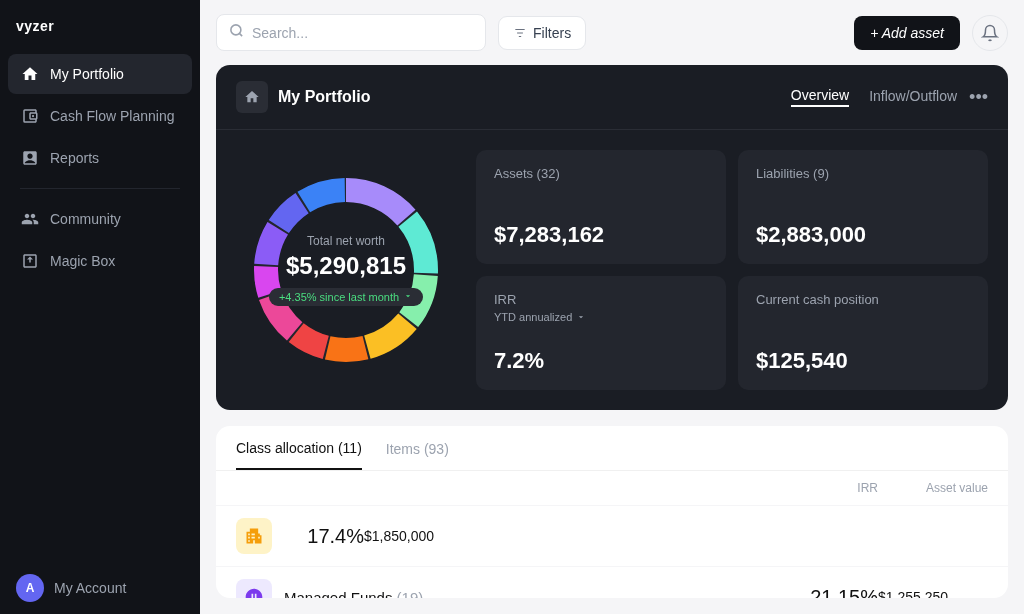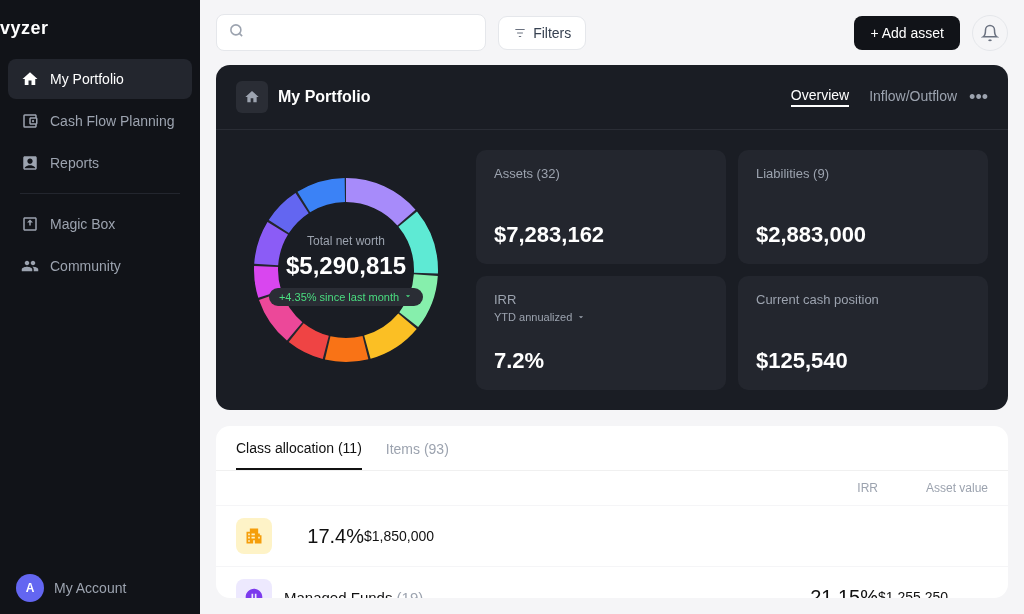--- a/index.html
+++ b/index.html
@@ -16,23 +16,23 @@
     .sidebar {
       width: 200px;
       min-width: 200px;
       background: #111318;
       height: 614px;
       display: flex;
       flex-direction: column;
       padding: 0;
     }
     .sidebar-logo {
-      padding: 18px 0 20px;
-      color: #fff;
-      font-size: 18px;
+      padding: 18px 16px 20px;
+      color: #fff;
+      font-size: 14px;
       font-weight: 600;
       letter-spacing: 0.5px;
     }
     .sidebar-nav {
       flex: 1;
       display: flex;
       flex-direction: column;
       gap: 2px;
       padding: 0 8px;
     }
@@ -144,20 +144,21 @@
       align-items: center;
       gap: 6px;
       background: #111318;
       color: #fff;
       border: none;
       border-radius: 8px;
       padding: 9px 16px;
       font-size: 14px;
       font-weight: 500;
       cursor: pointer;
+      font-style: italic;
     }
     .notif-btn {
       width: 36px;
       height: 36px;
       border-radius: 50%;
       background: transparent;
       border: 1px solid #e5e7eb;
       display: flex;
       align-items: center;
       justify-content: center;
@@ -408,52 +409,53 @@
           </svg>
       </span>
       <span>Reports</span>
     </div>
 
     <div class="sidebar-divider"></div>
 
     <div class="sidebar-item">
       <span class="sidebar-icon">
         <svg width="18" height="18" viewBox="0 0 24 24" fill="currentColor">
-            <path d="M19 3H5c-1.1 0-2 .9-2 2v14c0 1.1.9 2 2 2h14c1.1 0 2-.9 2-2V5c0-1.1-.9-2-2-2zm0 16H5V5h14v14zM12 6l-4 4h3v4h2v-4h3z"></path>
+            <path d="M16 11c1.66 0 2.99-1.34 2.99-3S17.66 5 16 5c-1.66 0-3 1.34-3 3s1.34 3 3 3zm-8 0c1.66 0 2.99-1.34 2.99-3S9.66 5 8 5C6.34 5 5 6.34 5 8s1.34 3 3 3zm0 2c-2.33 0-7 1.17-7 3.5V19h14v-2.5c0-2.33-4.67-3.5-7-3.5zm8 0c-.29 0-.62.02-.97.05 1.16.84 1.97 1.97 1.97 3.45V19h6v-2.5c0-2.33-4.67-3.5-7-3.5z"></path>
           </svg>
       </span>
-      <span>Magic Box</span>
+      <span>Community</span>
     </div>
 
     <div class="sidebar-item">
       <span class="sidebar-icon">
         <svg width="18" height="18" viewBox="0 0 24 24" fill="currentColor">
-            <path d="M16 11c1.66 0 2.99-1.34 2.99-3S17.66 5 16 5c-1.66 0-3 1.34-3 3s1.34 3 3 3zm-8 0c1.66 0 2.99-1.34 2.99-3S9.66 5 8 5C6.34 5 5 6.34 5 8s1.34 3 3 3zm0 2c-2.33 0-7 1.17-7 3.5V19h14v-2.5c0-2.33-4.67-3.5-7-3.5zm8 0c-.29 0-.62.02-.97.05 1.16.84 1.97 1.97 1.97 3.45V19h6v-2.5c0-2.33-4.67-3.5-7-3.5z"></path>
+            <path d="M19 3H5c-1.1 0-2 .9-2 2v14c0 1.1.9 2 2 2h14c1.1 0 2-.9 2-2V5c0-1.1-.9-2-2-2zm0 16H5V5h14v14zM12 6l-4 4h3v4h2v-4h3z"></path>
           </svg>
       </span>
-      <span>Community</span>
+      <span>Magic Box</span>
     </div>
   </nav>
 
   <div class="sidebar-bottom">
     <div class="avatar">A</div>
     <span>My Account</span>
   </div>
 </aside>
 
 <main class="main">
 
   <div class="topbar">
     <div class="search-bar">
       <span>
         <svg width="15" height="15" viewBox="0 0 24 24" fill="none" stroke="#9ca3af" stroke-width="2.5">
             <circle cx="11" cy="11" r="8"></circle>
             <path d="m21 21-4.35-4.35"></path>
           </svg>
       </span>
+      <input type="text" placeholder="Search..." style="">
     </div>
     <button class="filter-btn">
       <svg width="14" height="14" viewBox="0 0 24 24" fill="none" stroke="#6b7280" stroke-width="2">
           <path d="M4 6h16M7 12h10M10 18h4"></path>
         </svg>
       <span>Filters</span>
     </button>
     <div class="spacer"></div>
     <button class="add-asset-btn">+ Add asset</button>
     <button class="notif-btn">

